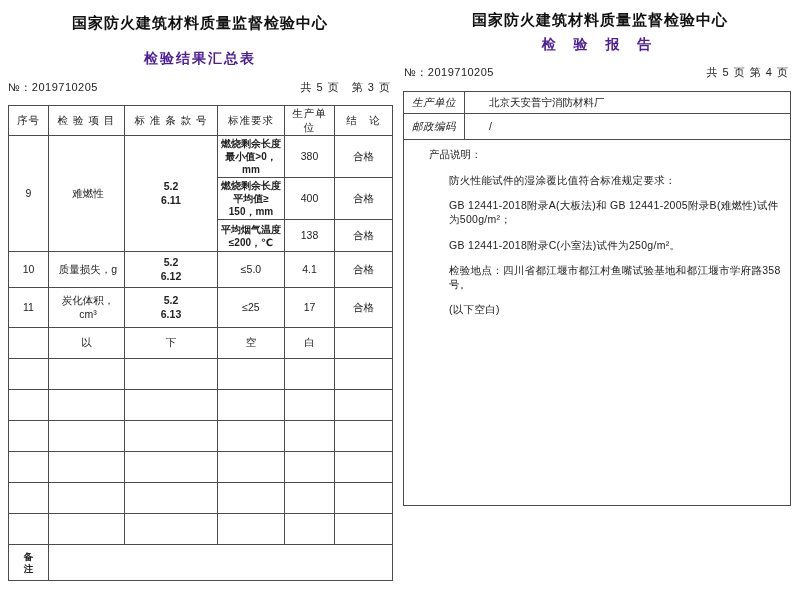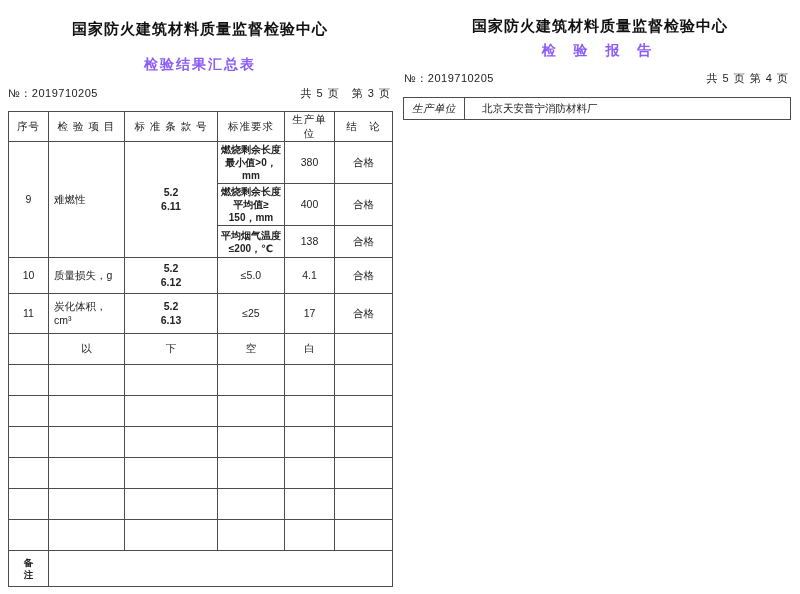--- a/index.html
+++ b/index.html
@@ -4,34 +4,34 @@
 <style>
   * { margin: 0; padding: 0; box-sizing: border-box; }
   html, body { background: #ffffff; }
   body {
     width: 800px; height: 594px;
     font-family: "Liberation Sans", "DejaVu Sans", sans-serif;
     color: #1c1c1c;
     position: relative;
     overflow: hidden;
   }
-  .sheet { position: relative; width: 800px; height: 471px; background: #fff; margin-top: 6px; }
+  .sheet { position: relative; width: 800px; height: 471px; background: #fff; }
   .page { position: absolute; top: 0; width: 400px; height: 594px; background: #fff; }
   .page-left  { left: 0; }
   .page-right { left: 400px; }
 
   .center-name {
     text-align: center; font-size: 15px; font-weight: bold;
     letter-spacing: 1px; color: #111; line-height: 17px;
   }
   .page-left  .center-name { padding-top: 14px; }
   .page-right .center-name { padding-top: 11px; }
 
   .doc-title {
-    text-align: center; font-weight: bold; color: #8b5cf6;
+    text-align: center; font-weight: bold; color: #4c1d95;
   }
   .page-left  .doc-title { margin-top: 20px; font-size: 14px; letter-spacing: 2px; line-height: 15px; }
   .page-right .doc-title { margin-top: 9px;  font-size: 14px; letter-spacing: 7px; line-height: 15px; }
 
   .meta-row {
     display: flex; justify-content: space-between; align-items: flex-end;
     font-size: 11px; color: #222;
   }
   .page-left  .meta-row { margin: 14px 9px 0 8px; }
   .page-right .meta-row { margin: 13px 11px 0 4px; }
@@ -44,37 +44,37 @@
 
   
   .summary-table { margin: 10px 0 0 8px; width: 384px; }
   .summary-table .col-seq    { width: 40px; }
   .summary-table .col-item   { width: 76px; }
   .summary-table .col-clause { width: 93px; }
   .summary-table .col-req    { width: 67px; }
   .summary-table .col-res    { width: 50px; }
   .summary-table .col-con    { width: 58px; }
   .summary-table th { font-size: 10.5px; letter-spacing: 1px; }
-  .cell-item { text-align: left; padding-left: 5px; }
+  .cell-item { text-align: center; padding-left: 5px; }
   .pre { white-space: pre-line; font-weight: bold; }
   .req-cell { font-size: 10px; line-height: 1.3; }
   .remark-label { font-size: 9.5px; line-height: 1.25; }
 
   .h-header { height: 28px; }
   .h-sub1 { height: 38px; } .h-sub2 { height: 38px; } .h-sub3 { height: 32px; }
   .h-r10 { height: 36px; } .h-r11 { height: 40px; }
   .h-blank { height: 31px; } .h-empty { height: 31px; } .h-remark { height: 36px; }
 
   
   .info-table { margin: 11px 0 0 3px; width: 387px; }
   .info-table .col-label { width: 61px; }
   .info-table .col-value { width: 166px; }
   .info-table .col-fax-label { width: 49px; }
   .info-table .col-fax-value { width: 111px; }
-  .info-table td { text-align: left; padding-left: 17px; }
+  .info-table td { text-align: left; padding-left: 24px; }
   .info-table td.label-cell { text-align: center; padding-left: 2px; letter-spacing: 0.5px; font-style: italic; }
   .h-producer { height: 22px; } .h-address { height: 27px; }
   .h-postcode { height: 26px; } .h-phone { height: 29px; }
   .h-desc { height: 366px; }
 
   .desc-cell { vertical-align: top; text-align: left; padding: 6px 6px 0 6px; }
   .desc-heading { font-size: 10.5px; margin: 2px 0 0 1px; }
   .desc-line { font-size: 10.5px; margin: 12px 0 0 21px; letter-spacing: 0.3px; }
 </style>
 </head>
@@ -234,17 +234,31 @@
         <col class="col-label">
           <col class="col-value">
           <col class="col-fax-label">
           <col class="col-fax-value">
       </colgroup>
       <tbody>
         <tr class="h-producer">
           <td class="label-cell">生产单位</td>
           <td colspan="3">北京天安普宁消防材料厂</td>
         </tr>
+        <tr class="h-postcode">
+          <td class="label-cell">邮政编码</td>
+          <td colspan="3">/</td>
+        </tr>
+        <tr class="h-desc">
+          <td colspan="4" class="desc-cell">
+            <div class="desc-heading">产品说明：</div>
+            <div class="desc-line">防火性能试件的湿涂覆比值符合标准规定要求：</div>
+            <div class="desc-line">GB 12441-2018附录A(大板法)和 GB 12441-2005附录B(难燃性)试件为500g/m²；</div>
+            <div class="desc-line">GB 12441-2018附录C(小室法)试件为250g/m²。</div>
+            <div class="desc-line">检验地点：四川省都江堰市都江村鱼嘴试验基地和都江堰市学府路358号。</div>
+            <div class="desc-line">(以下空白)</div>
+          </td>
+        </tr>
       </tbody>
     </table>
   </div>
 
 </div>
 
 </body></html>

